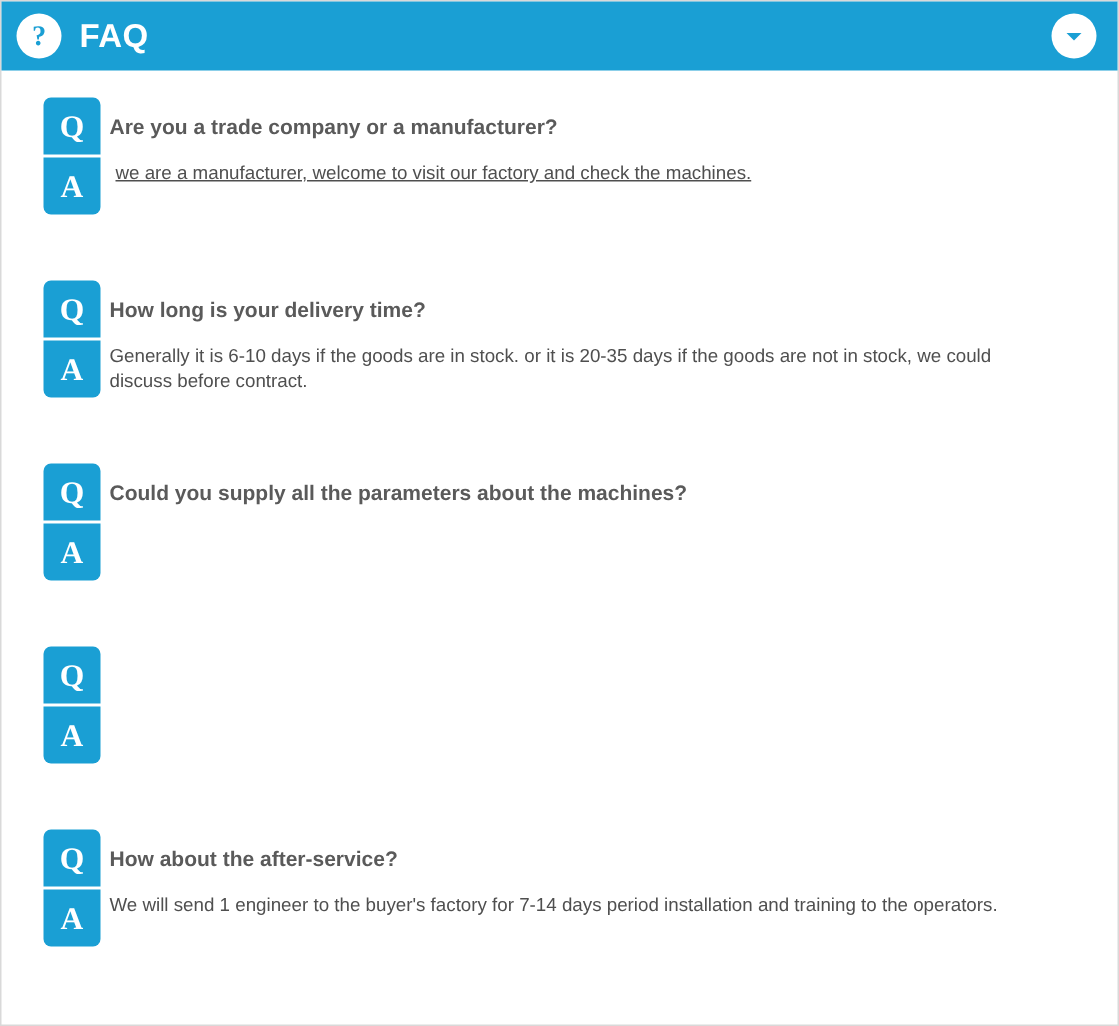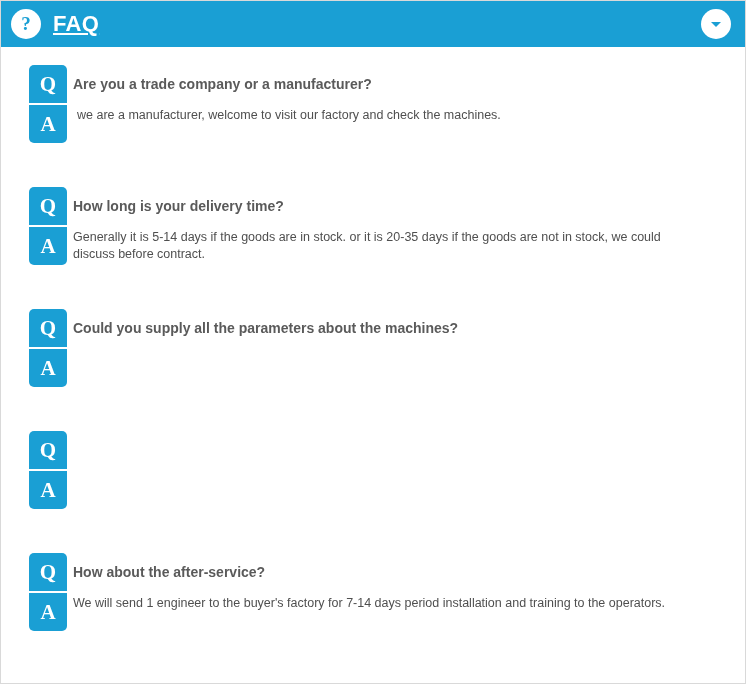--- a/index.html
+++ b/index.html
@@ -42,21 +42,20 @@
     flex: 0 0 auto;
     margin-right: 12px;
   }
   .header-badge svg { display: block; }
   .faq-title {
     color: #ffffff;
     font-size: 22px;
     font-weight: bold;
     letter-spacing: 0.3px;
     line-height: 1;
-    text-decoration: underline;
   }
   .header-spacer { flex: 1 1 auto; }
   .header-toggle {
     width: 30px;
     height: 30px;
     border-radius: 50%;
     background: #ffffff;
     display: flex;
     align-items: center;
     justify-content: center;
@@ -116,21 +115,21 @@
     margin: 0 0 2px 0;
     white-space: nowrap;
   }
   .answer {
     color: #4f4f4f;
     font-size: 12.5px;
     line-height: 17px;
     margin: 4px 0 0 0;
     max-width: 600px;
   }
-  .answer.indent { padding-left: 4px; }
+  .answer.indent { padding-left: 4px; text-decoration: underline; }
   .answer.wide { max-width: 620px; }
 </style>
 </head>
 <body>
 
 <div class="page">
 
   <div class="faq-header">
     <div class="header-badge">
       <svg width="22" height="22" viewBox="0 0 22 22" aria-hidden="true">
@@ -159,21 +158,21 @@
       </div>
     </div>
 
     <div class="faq-item">
       <div class="qa-col">
         <div class="qa-badge q">Q</div>
         <div class="qa-badge a">A</div>
       </div>
       <div class="qa-text">
         <p class="question">How long is your delivery time?</p>
-        <p class="answer wide">Generally it is 5-14 days if the goods are in stock. or it is 20-35 days if the goods are not in stock, we could discuss before contract.</p>
+        <p class="answer wide">Generally it is 6-10 days if the goods are in stock. or it is 20-35 days if the goods are not in stock, we could discuss before contract.</p>
       </div>
     </div>
 
     <div class="faq-item">
       <div class="qa-col">
         <div class="qa-badge q">Q</div>
         <div class="qa-badge a">A</div>
       </div>
       <div class="qa-text">
         <p class="question">Could you supply all the parameters about the machines?</p>

